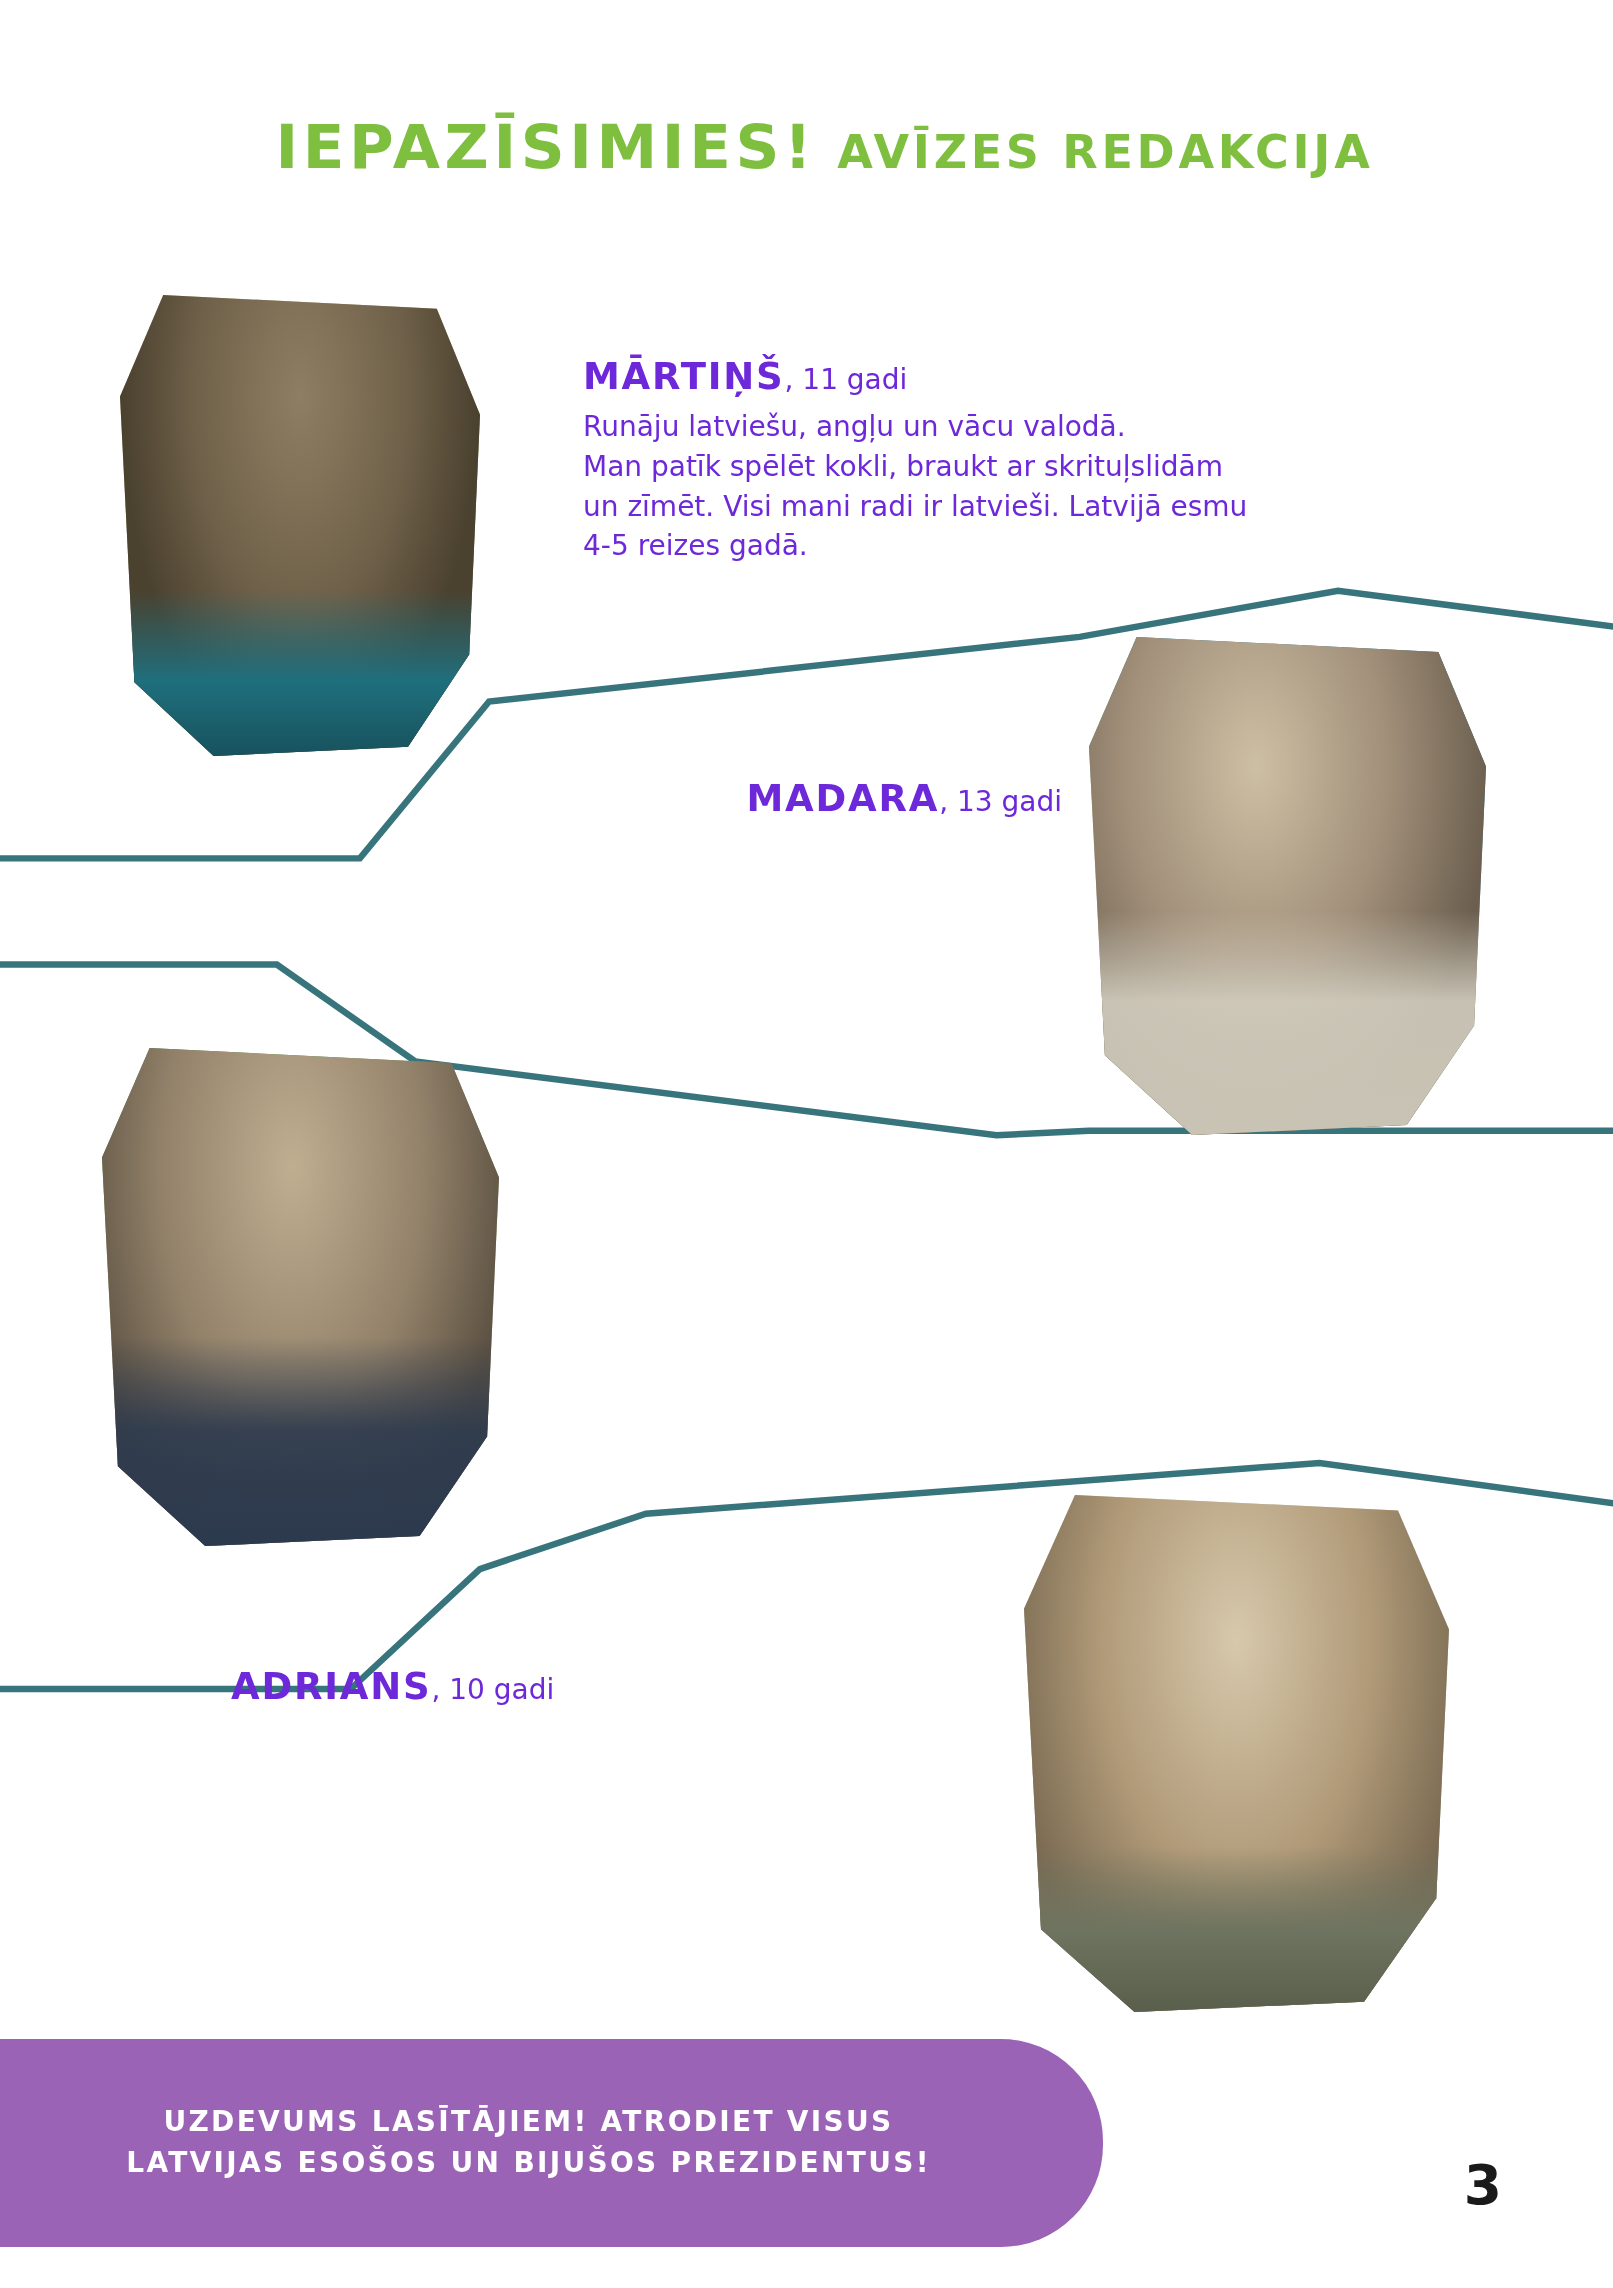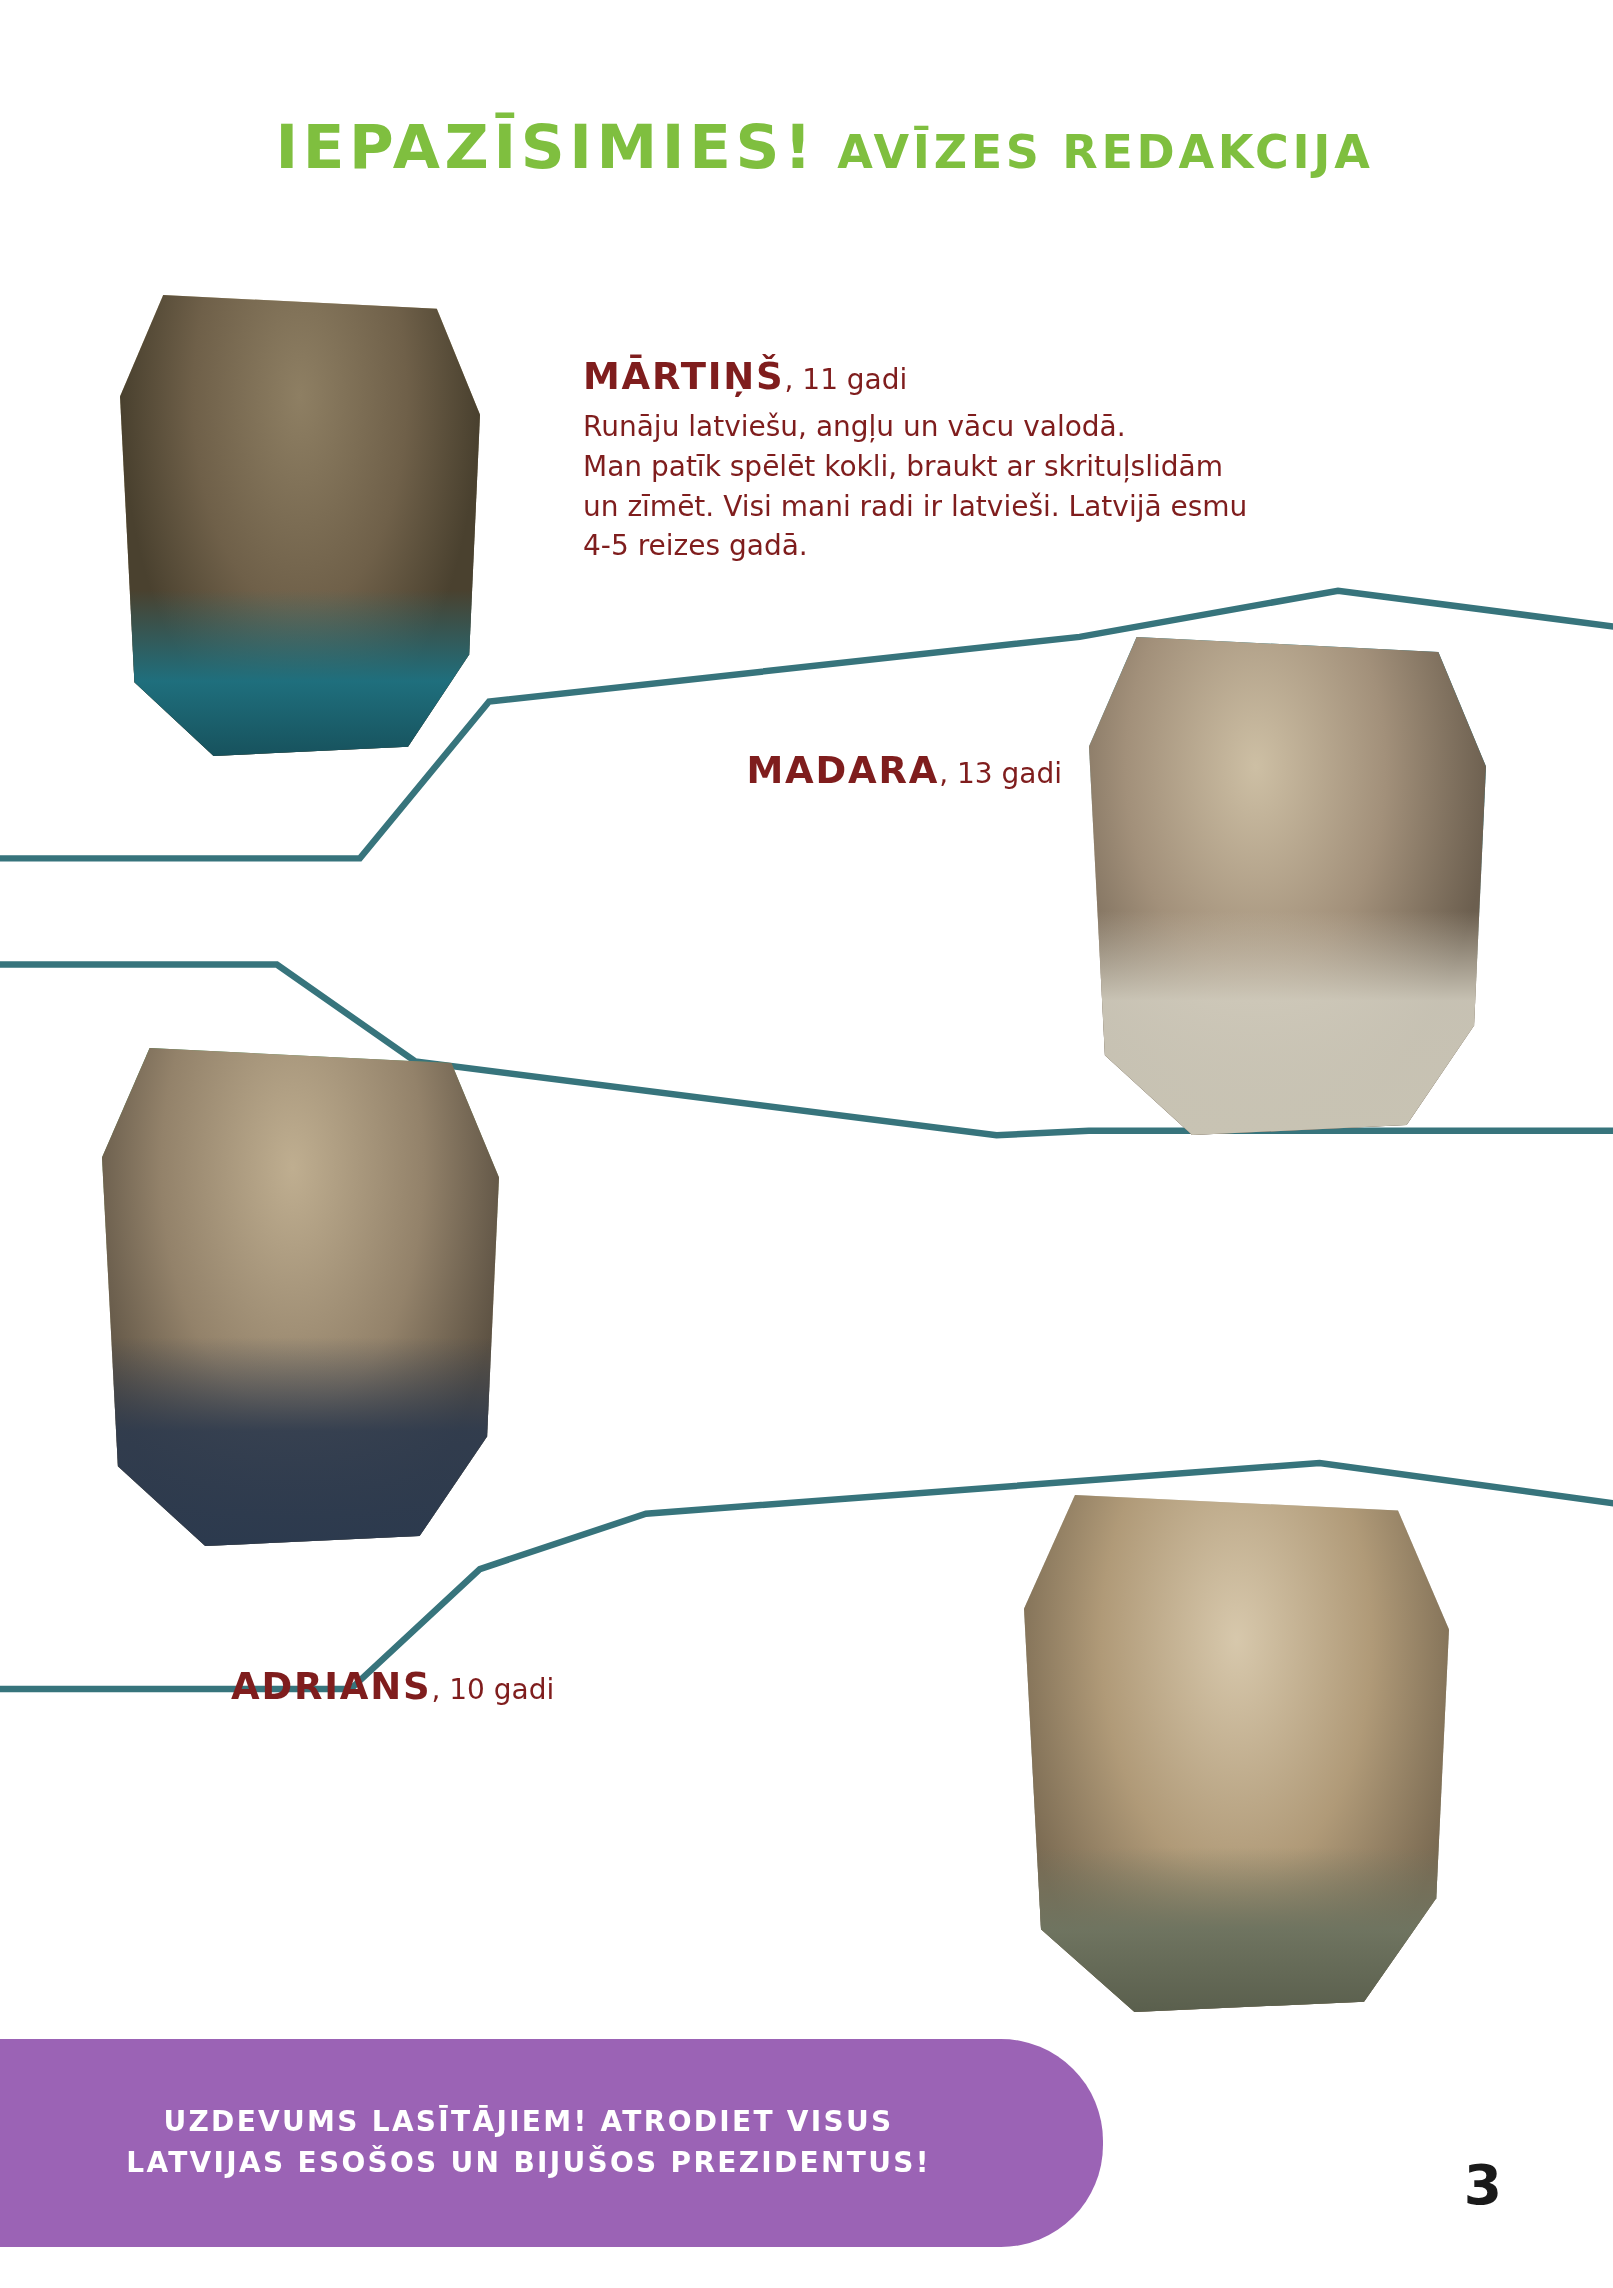--- a/index.html
+++ b/index.html
@@ -92,39 +92,39 @@
       linear-gradient(190deg, #d7d9cf 0%, #b9bcae 30%, #8f9383 60%, #5d6352 100%);
   }
   .photo-adrians .p-overlay {
     position: absolute; left: 0; right: 0; bottom: 0; height: 32%;
     background: linear-gradient(180deg, rgba(110,115,100,0) 0%, #6f7460 50%, #5a5f4d 100%);
   }
 
   
   .person-text {
     position: absolute;
-    color: #7f1d1d;
+    color: #6d28d9;
     font-size: 28px;
     line-height: 1.42;
   }
   .person-name {
     font-weight: bold;
     font-size: 37px;
     letter-spacing: 1.8px;
   }
   .person-age {
     font-size: 28px;
   }
   .person-body {
     margin-top: 3.7px;
     white-space: pre-line;
   }
 
   .txt-martins { left: 583px; top: 351px; width: 868px; text-align: left; }
-  .txt-madara  { left: 305px; top: 745px; width: 757px; text-align: right; }
+  .txt-madara  { left: 305px; top: 773px; width: 757px; text-align: right; }
   .txt-tereze  { left: 580px; top: 1152px; width: 895px; text-align: left; }
   .txt-adrians { left: 231px; top: 1661px; width: 748px; text-align: left; }
 
   
   .footer-banner {
     position: absolute;
     left: -28px; bottom: 42px;
     width: 1131px; height: 208px;
     background: #9b63b5;
     border-radius: 0 102px 102px 0;

